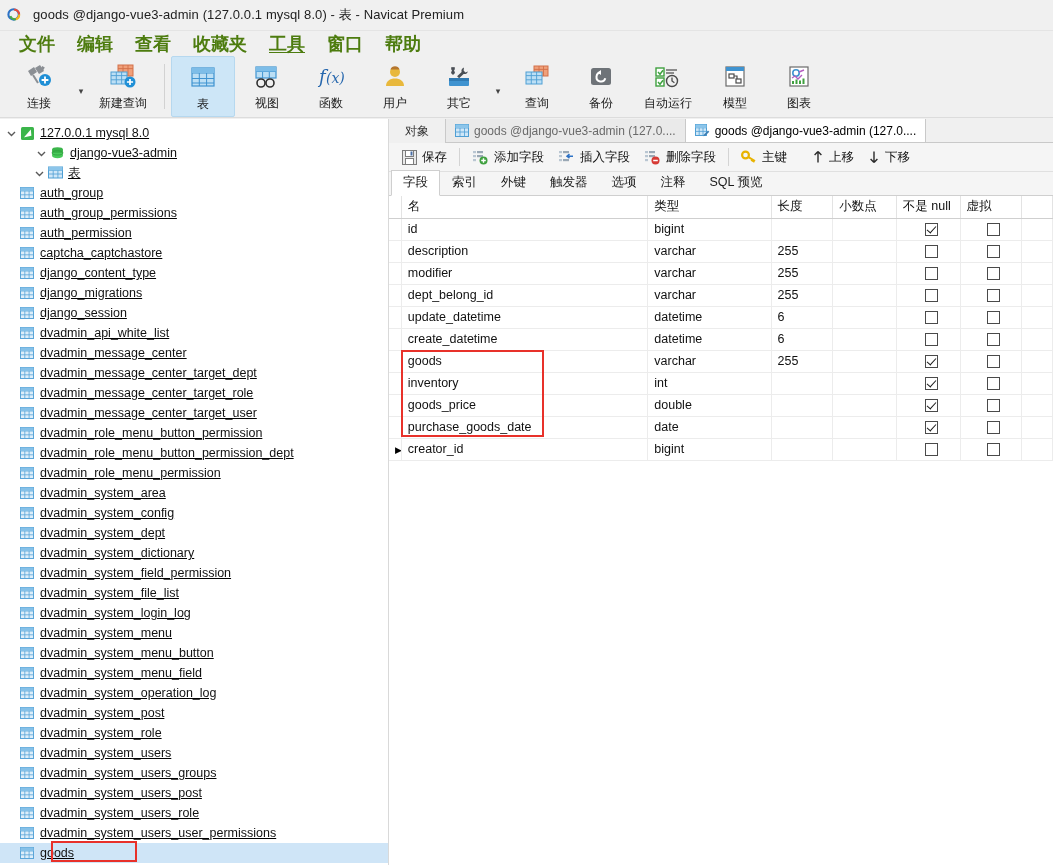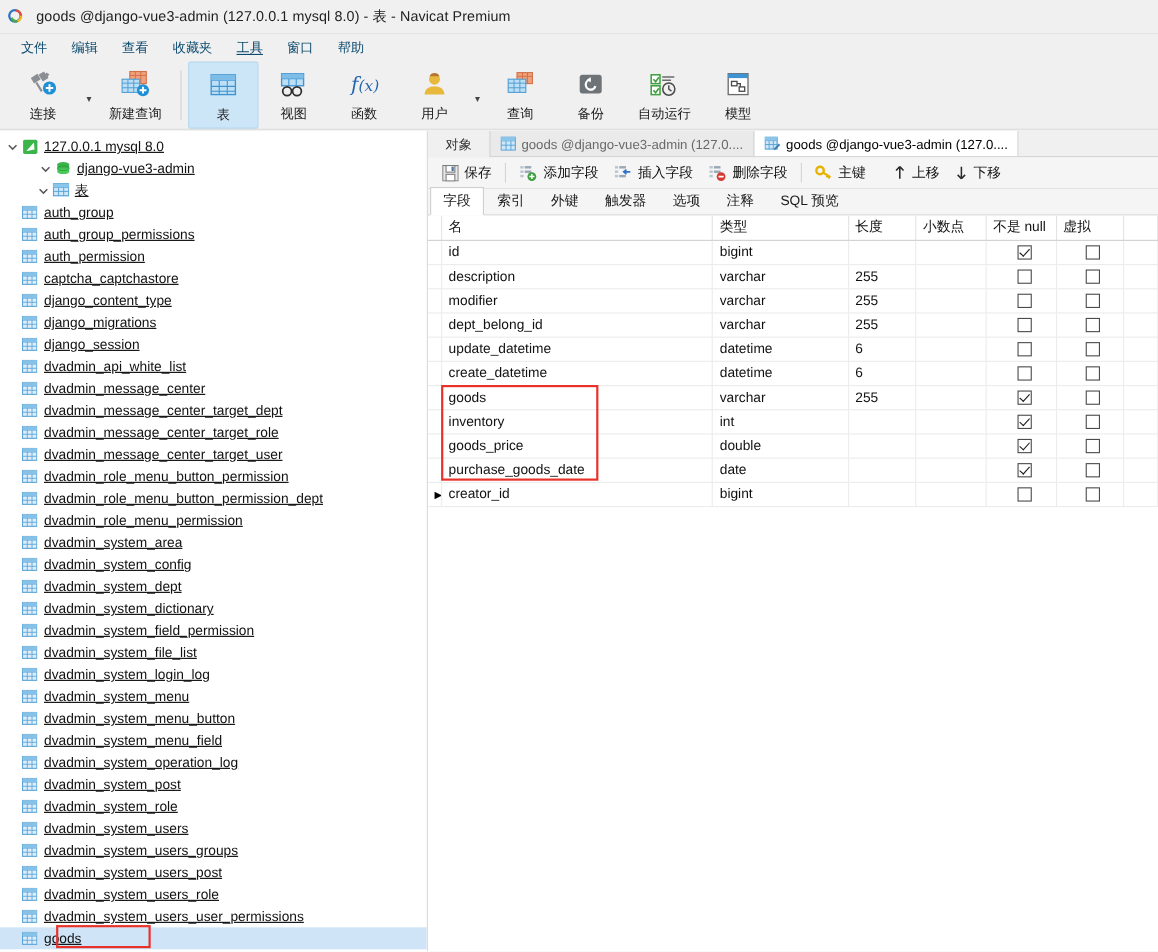--- a/index.html
+++ b/index.html
@@ -37,25 +37,26 @@
 
   
   .menubar {
     height: 25px;
     background: #f0f0f0;
     display: flex;
     align-items: center;
     padding-left: 8px;
   }
   .menu-item {
-    font-size: 12px;
-    color: #0c4a6e;
+    font-size: 18px;
+    color: #4d7c0f;
     padding: 3px 11px;
     cursor: default;
     white-space: nowrap;
+    font-weight: bold;
   }
   .menu-item.underlined { text-decoration: underline; text-underline-offset: 2px; }
 
   
   .toolbar {
     height: 62px;
     background: #f0f0f0;
     display: flex;
     align-items: stretch;
     border-bottom: 1px solid #dcdcdc;
@@ -373,20 +374,32 @@
       <span class="tb-ico">
         <svg width="26" height="26" viewBox="0 0 26 26">
           <circle cx="13" cy="8" r="5" fill="#e8b83c"></circle>
           <path d="M8.4 5.4a5 5 0 0 1 9.2 0z" fill="#b5762e"></path>
           <path d="M4 22c0-5 4-7.5 9-7.5s9 2.5 9 7.5z" fill="#e8b83c"></path>
         </svg>
       </span>
       <span class="tb-lbl">用户</span>
     </div>
 
+    <div class="tb-btn">
+      <span class="tb-ico">
+        <svg width="28" height="26" viewBox="0 0 28 26">
+          <path d="M8 3l2 6-2 2-2-2z" fill="#4a4f55"></path>
+          <path d="M6.2 3.2h3.6v2.6H6.2z" fill="#4a4f55"></path>
+          <path d="M19 3.5c-2 .6-3 2.6-2.4 4.4l-4.5 4.3 2 2 4.5-4.3c1.9.5 3.8-.6 4.3-2.5l-2.5 1-1.8-1.8z" fill="#4a4f55"></path>
+          <rect x="4" y="14" width="20" height="8" rx="1" fill="#3f93d0"></rect>
+          <rect x="4" y="14" width="20" height="3" fill="#2f7ab3"></rect>
+        </svg>
+      </span>
+      <span class="tb-lbl">其它</span>
+    </div>
     <div class="tb-caret">▾</div>
 
     <div class="tb-btn">
       <span class="tb-ico">
         <svg width="30" height="26" viewBox="0 0 30 26">
           <rect x="12" y="2" width="14" height="10" fill="#f0a07a" stroke="#d2714a"></rect>
           <path d="M12 5.4h14M17 2v10M21.5 2v10" stroke="#d2714a" stroke-width=".9"></path>
           <rect x="4" y="8" width="16" height="12" fill="#bcdff5" stroke="#4f9fd4"></rect>
           <path d="M4 11.6h16M9.3 8v12M14.6 8v12M4 15.8h16" stroke="#4f9fd4" stroke-width=".9"></path>
         </svg>
@@ -426,20 +439,37 @@
           <rect x="4" y="3" width="18" height="19" fill="#fff" stroke="#6b6b6b" stroke-width="1.2"></rect>
           <rect x="4" y="3" width="18" height="4" fill="#3f93d0"></rect>
           <rect x="7" y="10" width="5" height="4" fill="none" stroke="#4a4a4a" stroke-width="1.2"></rect>
           <rect x="14" y="15" width="5" height="4" fill="none" stroke="#4a4a4a" stroke-width="1.2"></rect>
           <path d="M12 12h3v3" stroke="#4a4a4a" stroke-width="1.2" fill="none"></path>
         </svg>
       </span>
       <span class="tb-lbl">模型</span>
     </div>
 
+    <div class="tb-btn">
+      <span class="tb-ico">
+        <svg width="26" height="26" viewBox="0 0 26 26">
+          <rect x="4" y="3" width="18" height="19" fill="#fff" stroke="#6b6b6b" stroke-width="1.2"></rect>
+          <circle cx="10" cy="9" r="3.2" fill="none" stroke="#3f93d0" stroke-width="1.6"></circle>
+          <path d="M13 8l5 -2" stroke="#b45ec0" stroke-width="1.4" fill="none"></path>
+          <path d="M6 14l3 -2 3 3 4 -4" stroke="#b45ec0" stroke-width="1.3" fill="none"></path>
+          <g fill="#3fa03f">
+            <rect x="6" y="17" width="2" height="3"></rect>
+            <rect x="9.5" y="15.5" width="2" height="4.5"></rect>
+            <rect x="13" y="16.5" width="2" height="3.5"></rect>
+            <rect x="16.5" y="14.5" width="2" height="5.5"></rect>
+          </g>
+        </svg>
+      </span>
+      <span class="tb-lbl">图表</span>
+    </div>
   </div>
 
   <div class="body">
 
     <div class="sidebar">
       <div id="tree">
           <div class="tree-row lvl0">
             <span class="chev">
               <svg width="9" height="9" viewBox="0 0 9 9">
                 <path d="M1 3l3.5 3.5L8 3" fill="none" stroke="#5a5a5a" stroke-width="1.4"></path>

